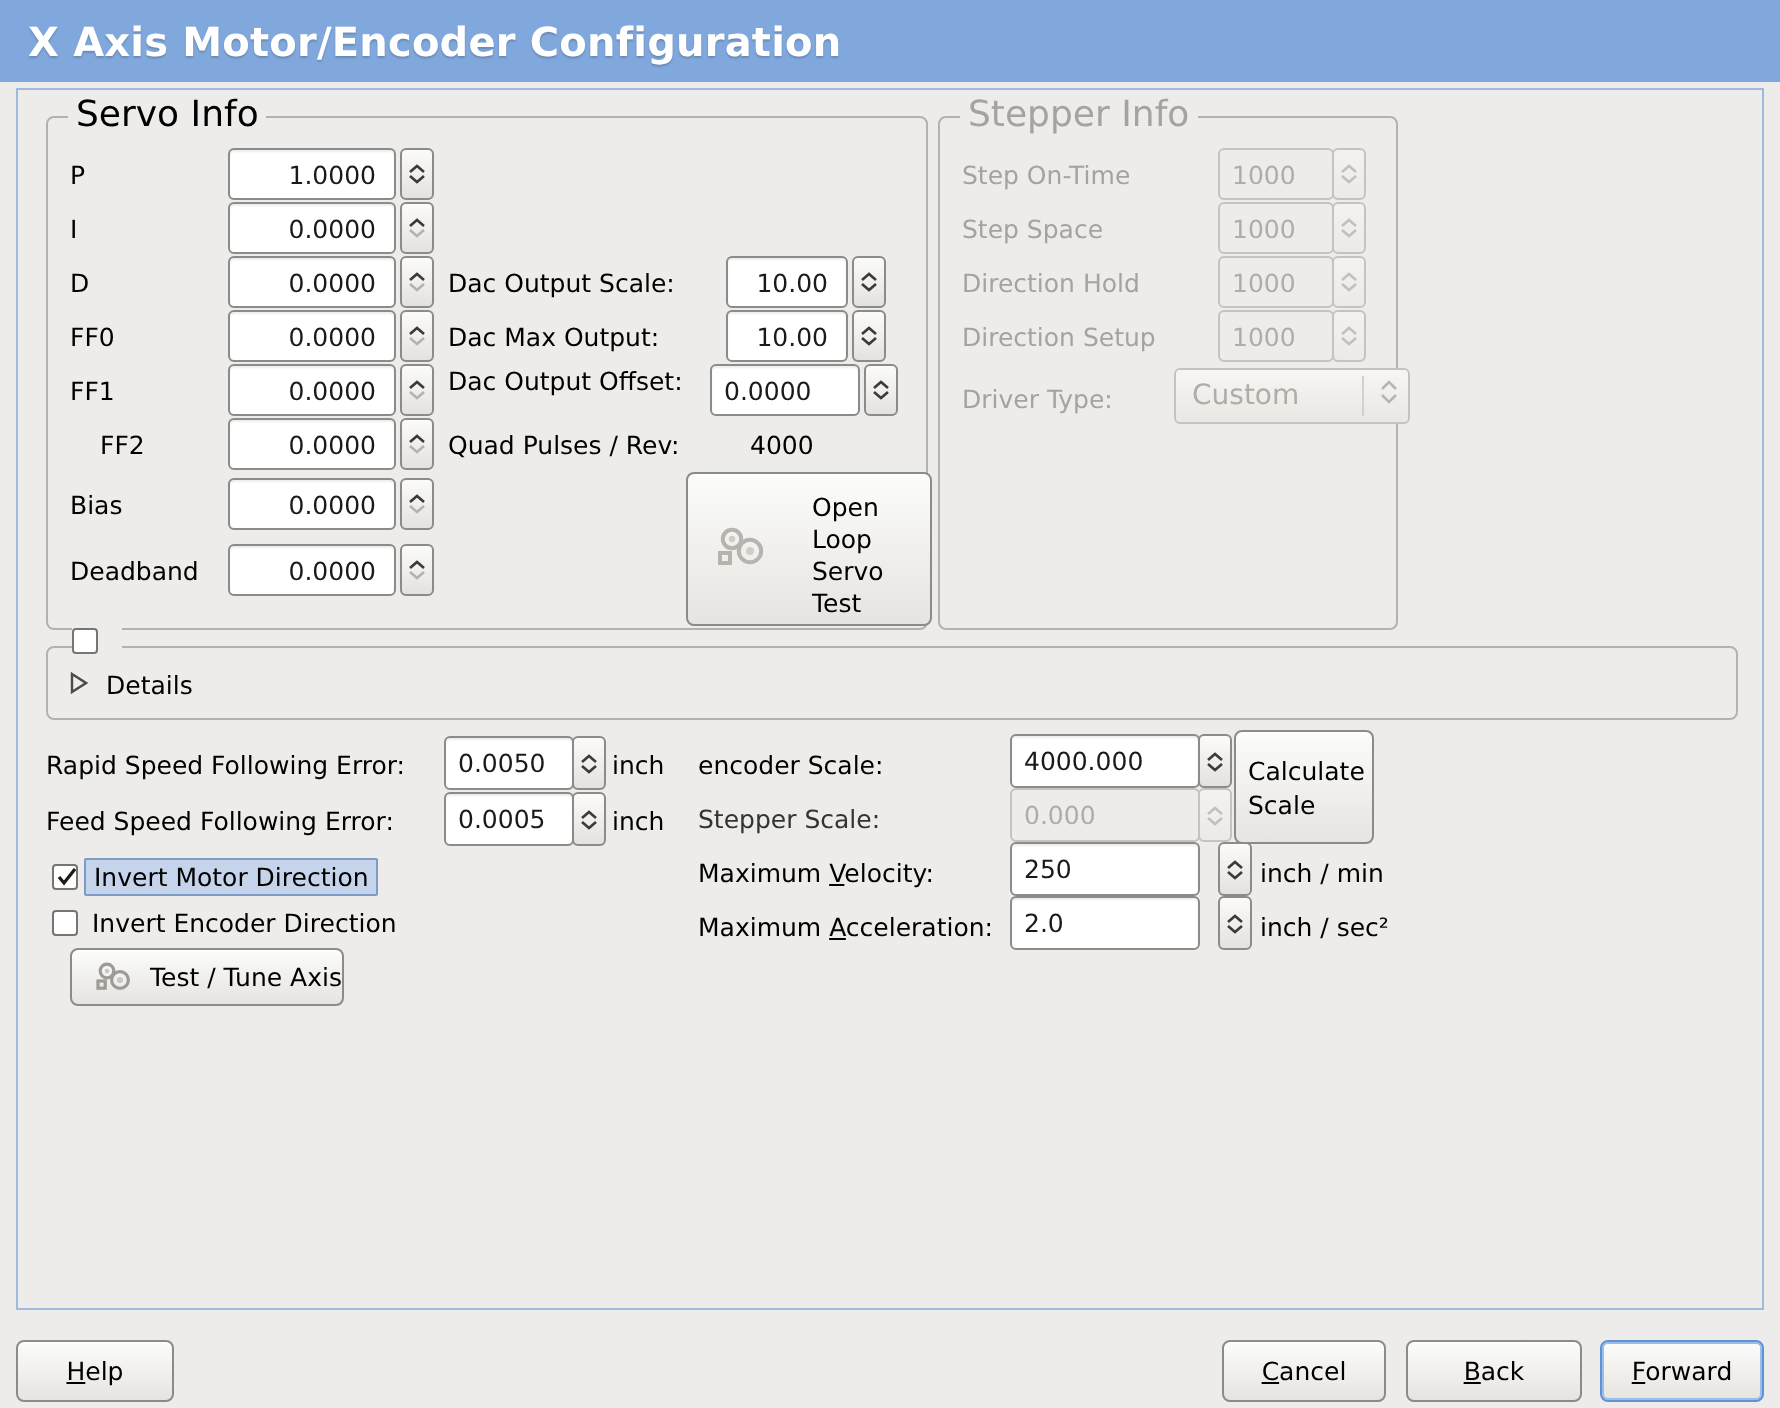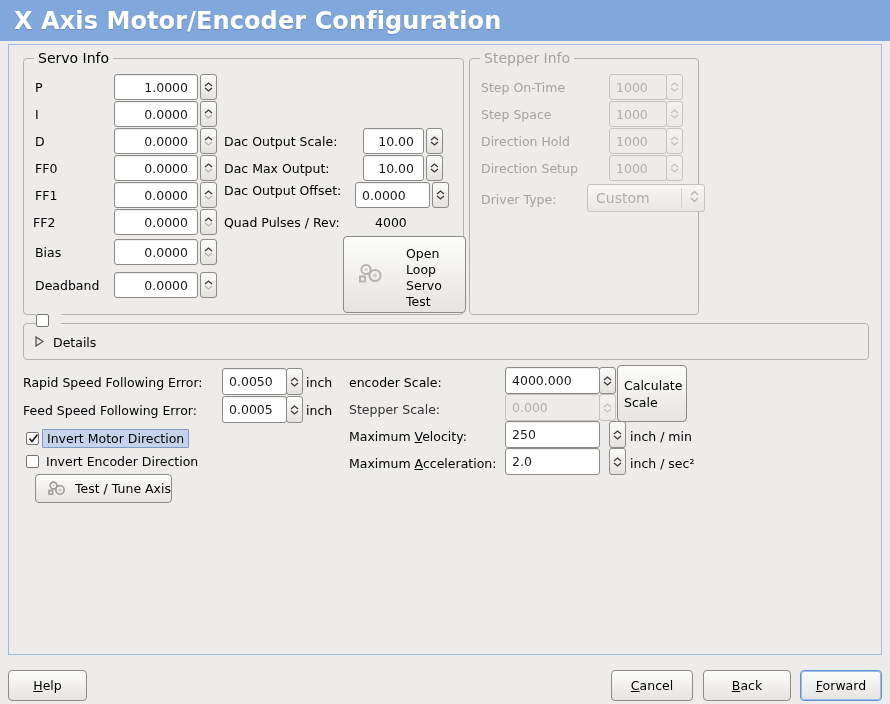--- a/index.html
+++ b/index.html
@@ -14,37 +14,37 @@
   }
   #app { position: relative; width: 890px; height: 704px; background: #edecea; }
 
   
   .titlebar {
     position: absolute; left: 0; top: 0; width: 890px; height: 41px;
     background: #80a8dc;
     display: flex; align-items: center;
   }
   .titlebar .title {
-    color: #ffffff; font-size: 24px; font-weight: bold;
+    color: #ffffff; font-size: 20px; font-weight: bold;
     padding-left: 14px; letter-spacing: .1px;
     text-shadow: 0 1px 1px rgba(0,0,0,.18);
   }
 
   
   .content {
     position: absolute; left: 8px; top: 44px; width: 874px; height: 611px;
     background: #edecea;
     border: 1px solid #9ebbdf;
   }
 
   
   .group { position: absolute; border: 1px solid #b4b2ad; border-radius: 4px; }
   .group > .legend {
     position: absolute; top: -8px; left: 10px; padding: 0 4px;
-    background: #edecea; font-size: 14px; line-height: 14px;
+    background: #edecea; font-size: 18px; line-height: 14px;
   }
   .group.disabled > .legend { color: #a6a39e; }
 
   
   .lbl { font-size: 12.5px; color: #000; white-space: nowrap; }
   .lbl.dim { color: #a6a39e; }
   .lbl u { text-decoration: underline; }
 
   
   .entry {
@@ -197,21 +197,21 @@
               <polyline points="1,4 4.5,1 8,4" fill="none" stroke="#3a3a3a" stroke-width="1.3"></polyline>
             </svg>
           </span>
         <span class="ar">
             <svg width="9" height="5">
               <polyline points="1,1 4.5,4 8,1" fill="none" stroke="#b5b3af" stroke-width="1.3"></polyline>
             </svg>
           </span>
       </div>
 
-      <div class="lbl" style="position:absolute;left:9px;top:156px;">FF2</div>
+      <div class="lbl" style="position:absolute;left:26px;top:156px;">FF2</div>
       <div class="entry" style="left:90px; top:150px; width:84px; height:26px;">0.0000</div>
       <div class="spin" style="left:176px; top:150px; height:26px;">
         <span class="ar">
             <svg width="9" height="5">
               <polyline points="1,4 4.5,1 8,4" fill="none" stroke="#3a3a3a" stroke-width="1.3"></polyline>
             </svg>
           </span>
         <span class="ar">
             <svg width="9" height="5">
               <polyline points="1,1 4.5,4 8,1" fill="none" stroke="#b5b3af" stroke-width="1.3"></polyline>

